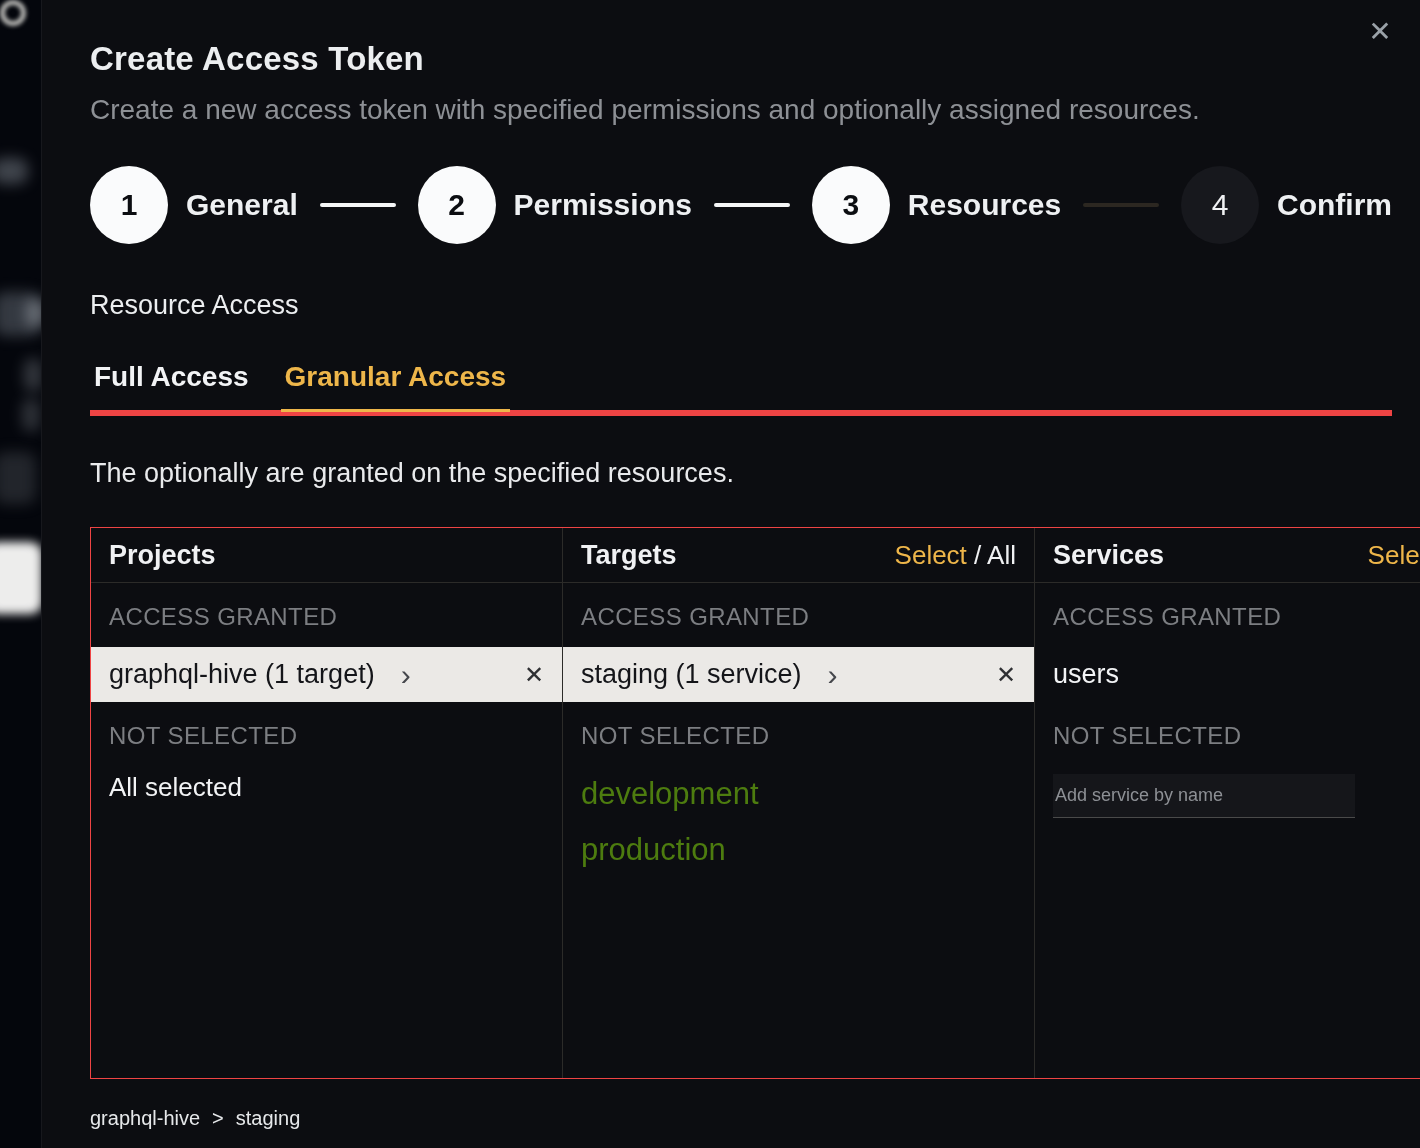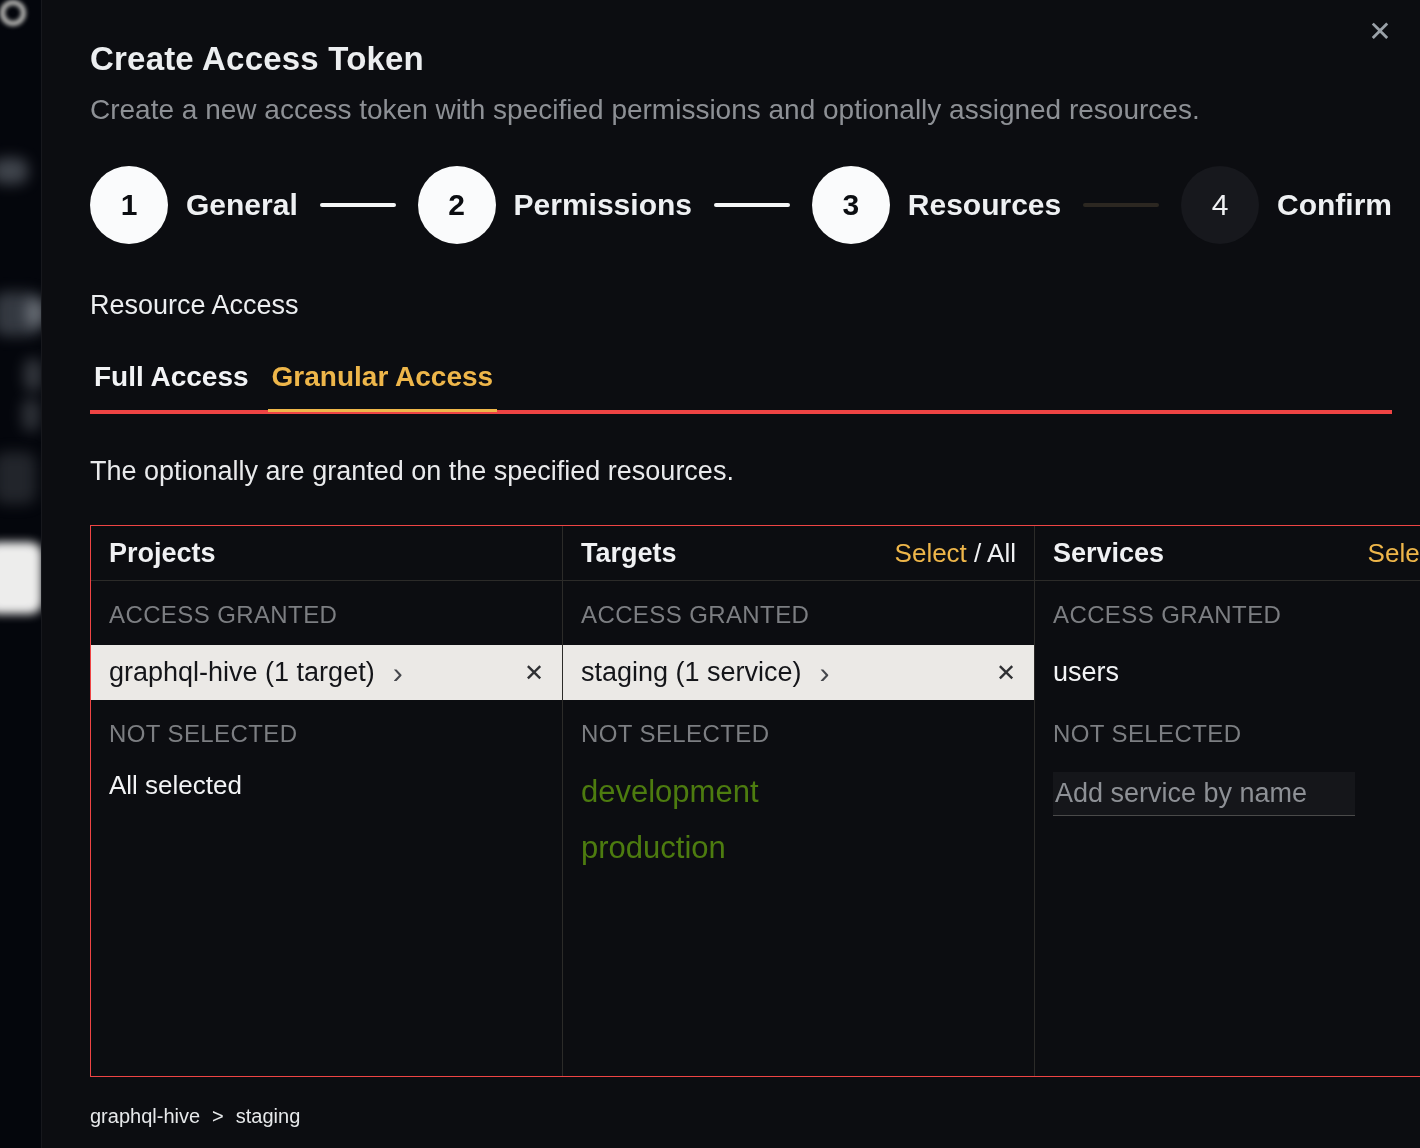--- a/index.html
+++ b/index.html
@@ -39,52 +39,52 @@
   .circle.lit { background:#fafbfc; color:#0b0d11; }
   .circle.dim { background:#17181d; color:#f0f1f3; font-weight:500; }
   .slabel { margin-left:18px; font-size:30px; font-weight:600; color:#eef0f2; white-space:nowrap; }
   .conn { flex:1; height:4px; border-radius:2px; margin:0 22px; }
   .conn.done { background:#f5f6f7; }
   .conn.todo { background:#2c2721; }
 
   .section-label { margin-top:46px; font-size:27px; font-weight:500; color:#eceef0; }
 
   
-  .tabs { margin-top:34px; display:flex; gap:15px; border-bottom:4px solid #ef4444; }
+  .tabs { margin-top:34px; display:flex; gap:28px; border-bottom:6px solid #ef4444; }
   .tab { font-size:28px; font-weight:600; padding:6px 4px 16px 4px; cursor:pointer;
          color:#f2f3f5; border-bottom:3px solid transparent; margin-bottom:-2px; }
   .tab.active { color:#eeb64a; border-bottom-color:#eeb64a; }
 
   .desc { margin-top:42px; font-size:27px; color:#e9eaec; }
 
   
   .table { margin-top:38px; width:1418px; height:552px; border:1px solid #ef4444;
            display:grid; grid-template-columns:1fr 1fr 1fr; }
   .col { display:flex; flex-direction:column; border-right:1px solid #2c2b29; min-width:0; }
   .col:last-child { border-right:none; }
   .col-header { height:55px; flex:none; display:flex; align-items:center; justify-content:space-between;
                 padding:0 18px; border-bottom:1px solid #2c2b29; }
   .col-title { font-size:27px; font-weight:700; color:#f0f1f3; }
   .selall { font-size:26px; white-space:nowrap; }
   .selall .sel { color:#eeb64a; cursor:pointer; }
   .selall .rest { color:#f0f1f3; }
   .cap { padding:20px 18px 16px 18px; font-size:24px; color:#7c7e82; letter-spacing:.4px; }
   .row { height:55px; flex:none; display:flex; align-items:center; justify-content:space-between;
          padding:0 18px; font-size:27px; cursor:pointer; }
-  .row .left { display:flex; align-items:center; gap:18px; min-width:0; }
+  .row .left { display:flex; align-items:center; gap:26px; min-width:0; }
   .row.hl { background:#ebe9e6; color:#141519; }
   .row.hl .chev { color:#45474c; font-size:30px; line-height:1; }
   .row.hl .x { color:#2f3033; font-size:24px; }
   .row.plain { color:#f2f3f5; }
   .row.plain .x { color:#8d9095; font-size:24px; }
   .item { height:56px; flex:none; display:flex; align-items:center; padding:0 18px;
           font-size:31px; color:#4d7c0f; cursor:pointer; }
   .note { padding:6px 18px 0 18px; font-size:26px; color:#f2f3f5; }
   .svc-input { margin:8px 18px 0 18px; width:302px; height:44px; background:#15161a;
-               border:none; border-bottom:1px solid #4a4a4a; color:#e9eaec; font-size:27px;
+               border:none; border-bottom:1px solid #4a4a4a; color:#e9eaec; font-size:18px;
                padding:0 8px 0 2px; font-family:inherit; }
   .svc-input::placeholder { color:#8d9095; }
   .x { line-height:1; }
 
   .breadcrumb { margin-top:28px; font-size:20px; color:#e6e8ea; display:flex; gap:12px; align-items:center; }
 </style>
 </head>
 <body>
 
 <div class="stage">

